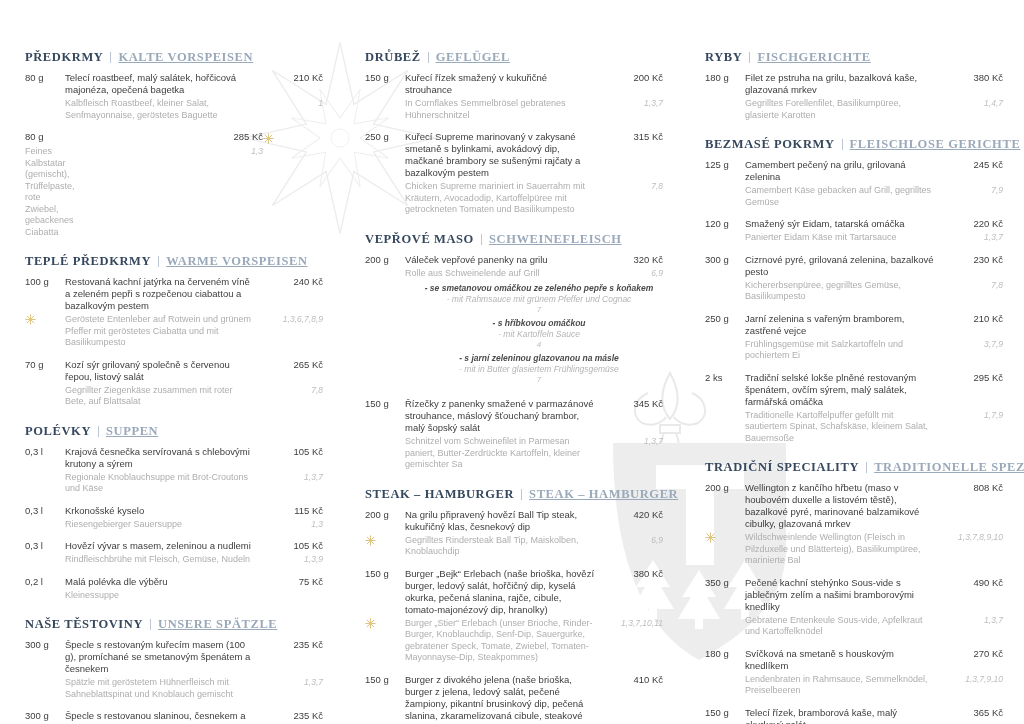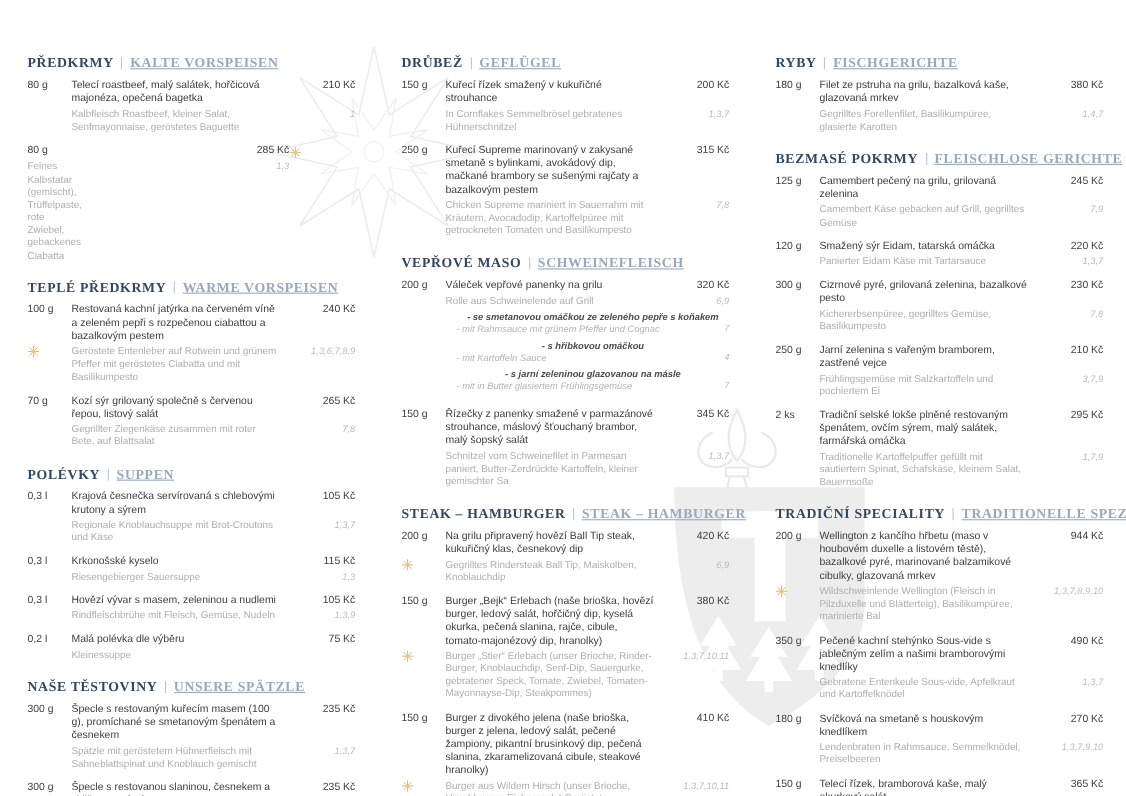--- a/index.html
+++ b/index.html
@@ -19,21 +19,21 @@
   .item { display:grid; grid-template-columns:40px 1fr 60px; margin-bottom:10px; }
   .qty   { font-size:9.5px; color:#3d3d3d; }
   .cs    { font-size:9.5px; color:#3d3d3d; line-height:12px; padding-right:8px; }
   .price { font-size:9.5px; color:#3d3d3d; text-align:right; white-space:nowrap; }
   .mark  { padding-top:2px; }
   .de    { font-size:9px; color:#aeaeae; line-height:11.5px; padding-right:8px; margin-top:2px; }
   .alg   { font-size:8.5px; color:#bdbdbd; text-align:right; font-style:italic; margin-top:2px; }
   .variants { grid-column:2/4; margin-top:4px; padding-left:10px;text-align:center; }
   .variant  { margin-bottom:4px; }
   .v-cs  { font-size:8.5px; font-style:italic; font-weight:bold; color:#4a4a4a; line-height:11px; }
-  .v-row { display:flex; justify-content:space-between; }
+  .v-row { display:flex; justify-content:space-between;flex-direction:column; }
   .v-de  { font-size:8.5px; font-style:italic; color:#b5b5b5; line-height:11px; }
   .v-alg { font-size:8px; font-style:italic; color:#bdbdbd; }
   .star-svg { display:block; }
 </style>
 </head>
 <body>
 
 <svg class="wm" style="left:240px; top:28px;" width="200" height="220" viewBox="0 0 220 240">
   <polygon fill="none" stroke="#ececec" stroke-width="1.5" points="110,15 125.3,83 184.3,45.8 146.9,104.7 215,120 146.9,135.3 184.3,194.2 125.3,157 110,225 94.7,157 35.7,194.2 73,135.3 5,120 73,104.7 35.7,45.8 94.7,83"></polygon>
   <polygon fill="none" stroke="#efefef" stroke-width="1.2" points="132.2,66.4 125.6,104.4 163.6,97.8 132,120 163.6,142.2 125.6,135.6 132.2,173.6 110,142 87.8,173.6 94.4,135.6 56.4,142.2 88,120 56.4,97.8 94.4,104.4 87.8,66.4 110,98"></polygon>
@@ -411,21 +411,21 @@
 
     <div class="sec">
       <div class="sec-head">
         <span class="h-cs">TRADIČNÍ SPECIALITY</span>
         <span class="h-sep"></span>
         <span class="h-de">TRADITIONELLE SPEZIALITÄTEN</span>
       </div>
       <div class="item">
         <span class="qty">200 g</span>
         <span class="cs">Wellington z kančího hřbetu (maso v houbovém duxelle a listovém těstě), bazalkové pyré, marinované balzamikové cibulky, glazovaná mrkev</span>
-        <span class="price">944 Kč</span>
+        <span class="price">808 Kč</span>
         <span class="mark">
             <svg class="star-svg" width="11" height="11" viewBox="0 0 24 24">
               <g stroke="#d2ab4f" stroke-width="1.6">
                 <line x1="12" y1="1" x2="12" y2="23"></line>
                 <line x1="1" y1="12" x2="23" y2="12"></line>
                 <line x1="4" y1="4" x2="20" y2="20"></line>
                 <line x1="20" y1="4" x2="4" y2="20"></line>
               </g>
               <circle cx="12" cy="12" r="3.4" fill="#e4c87e"></circle>
             </svg>

